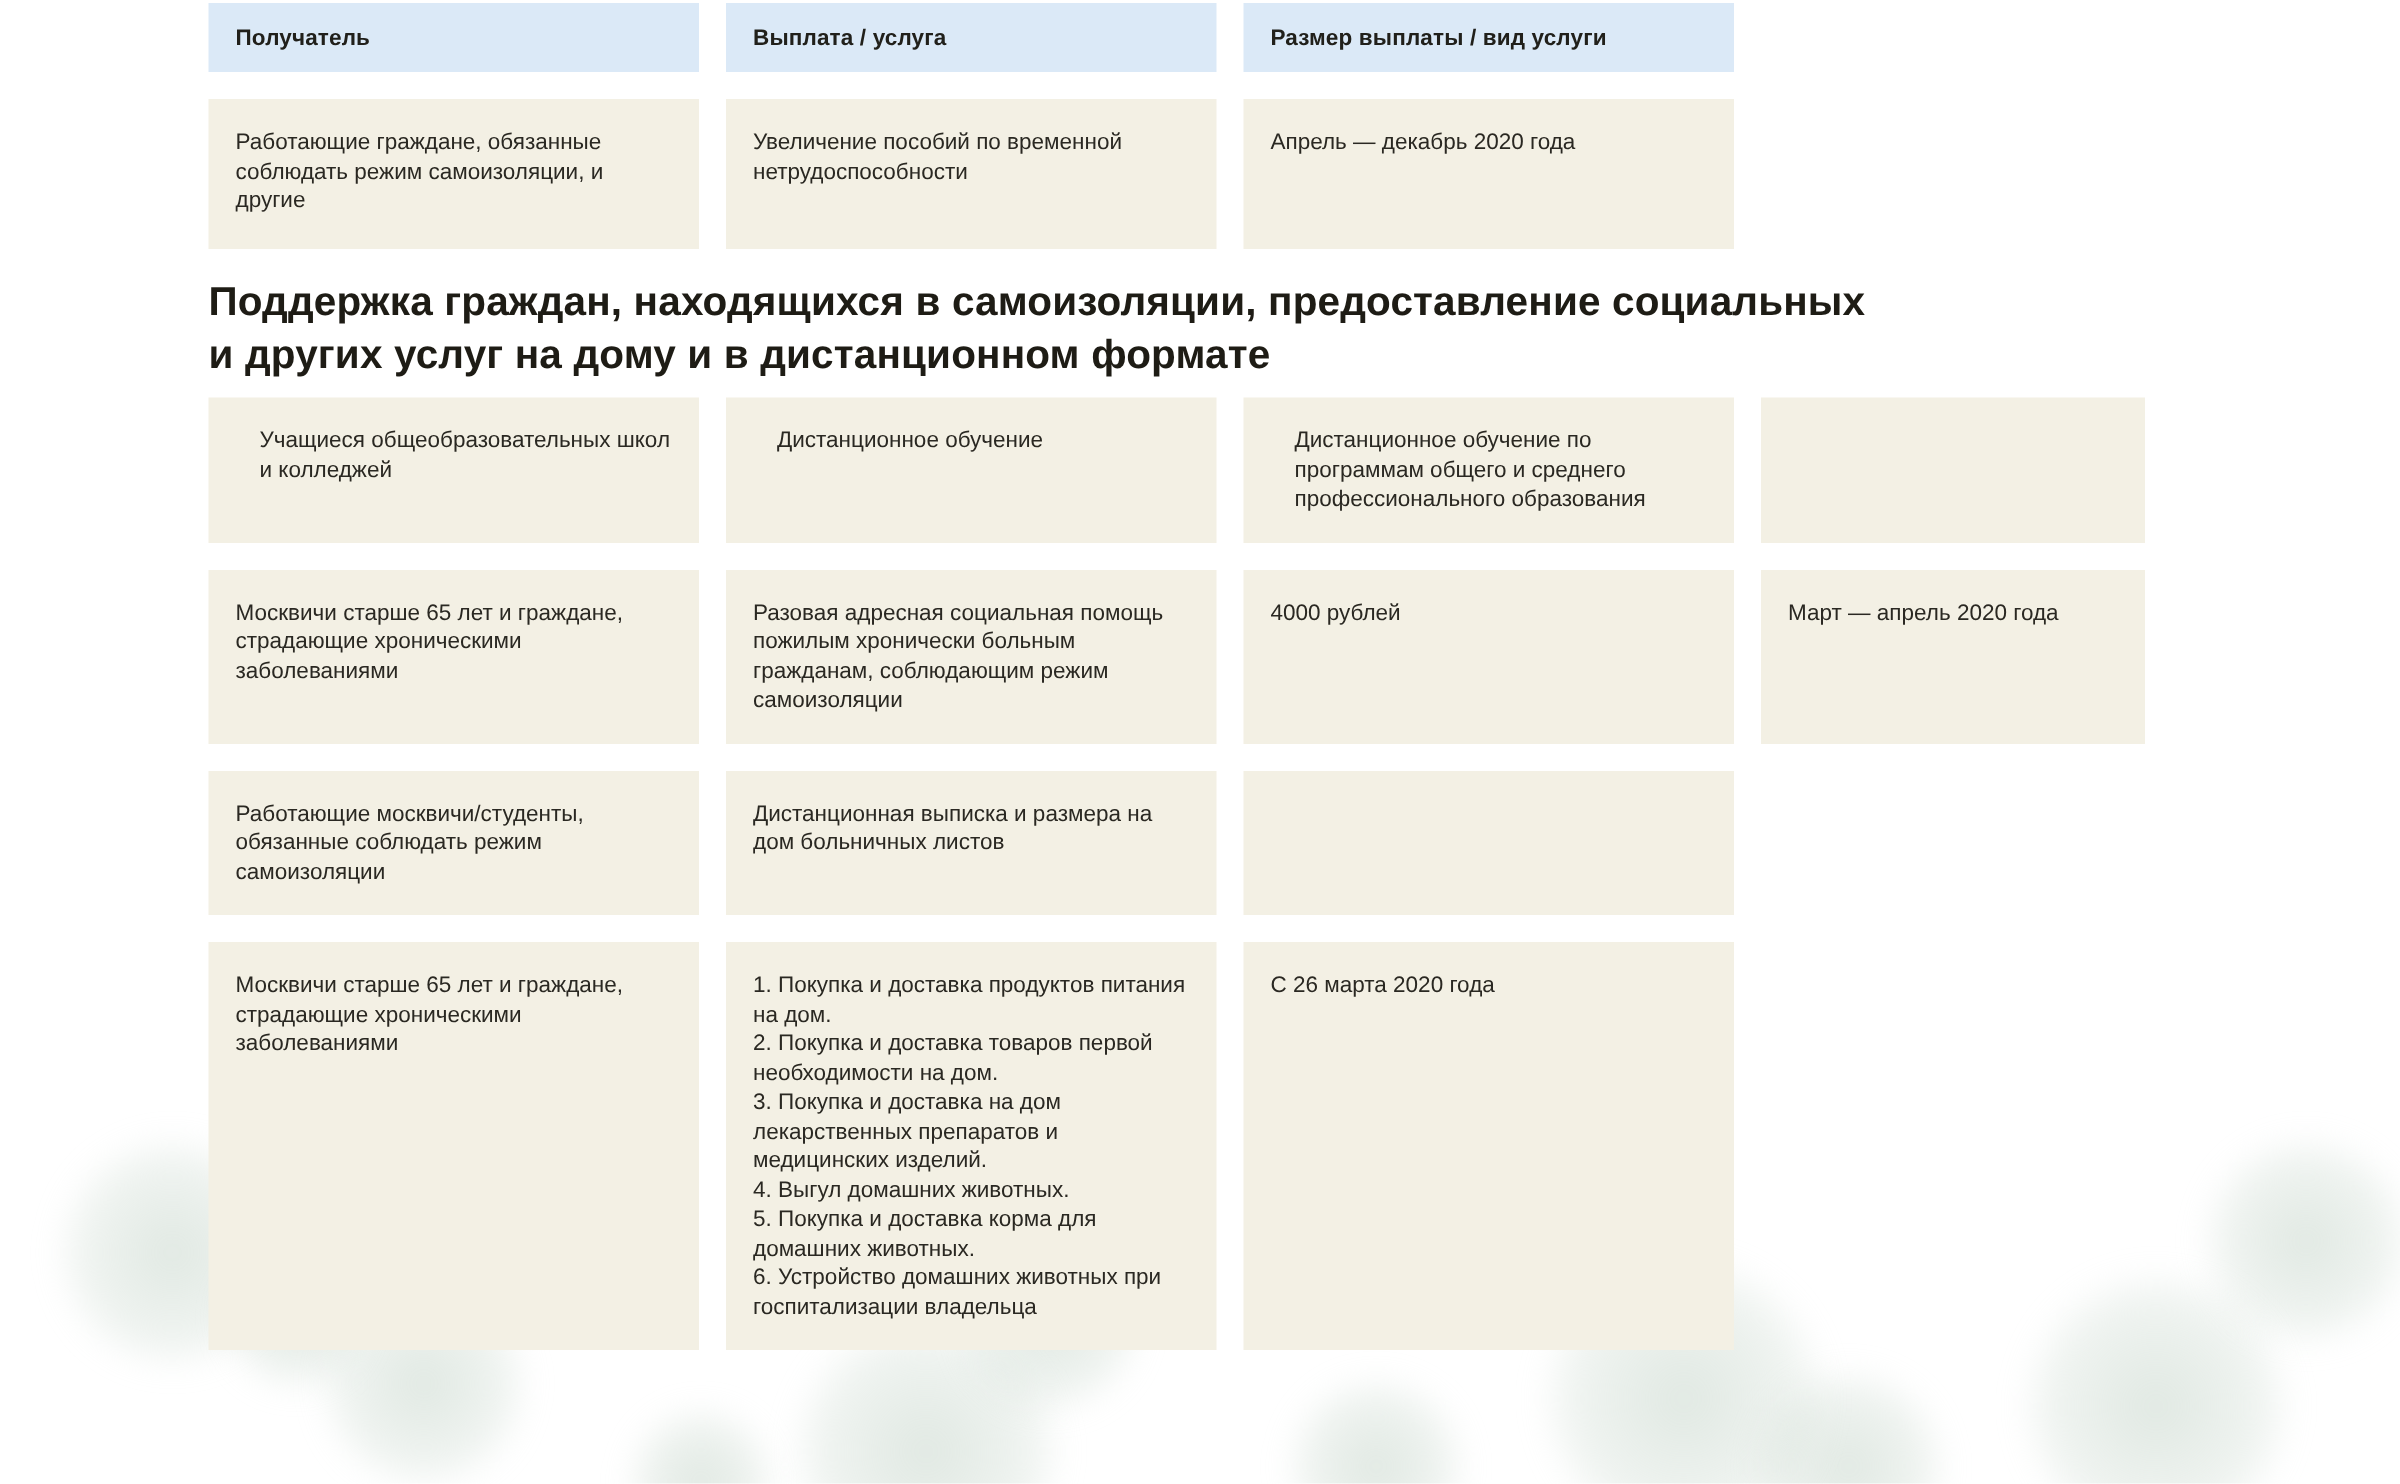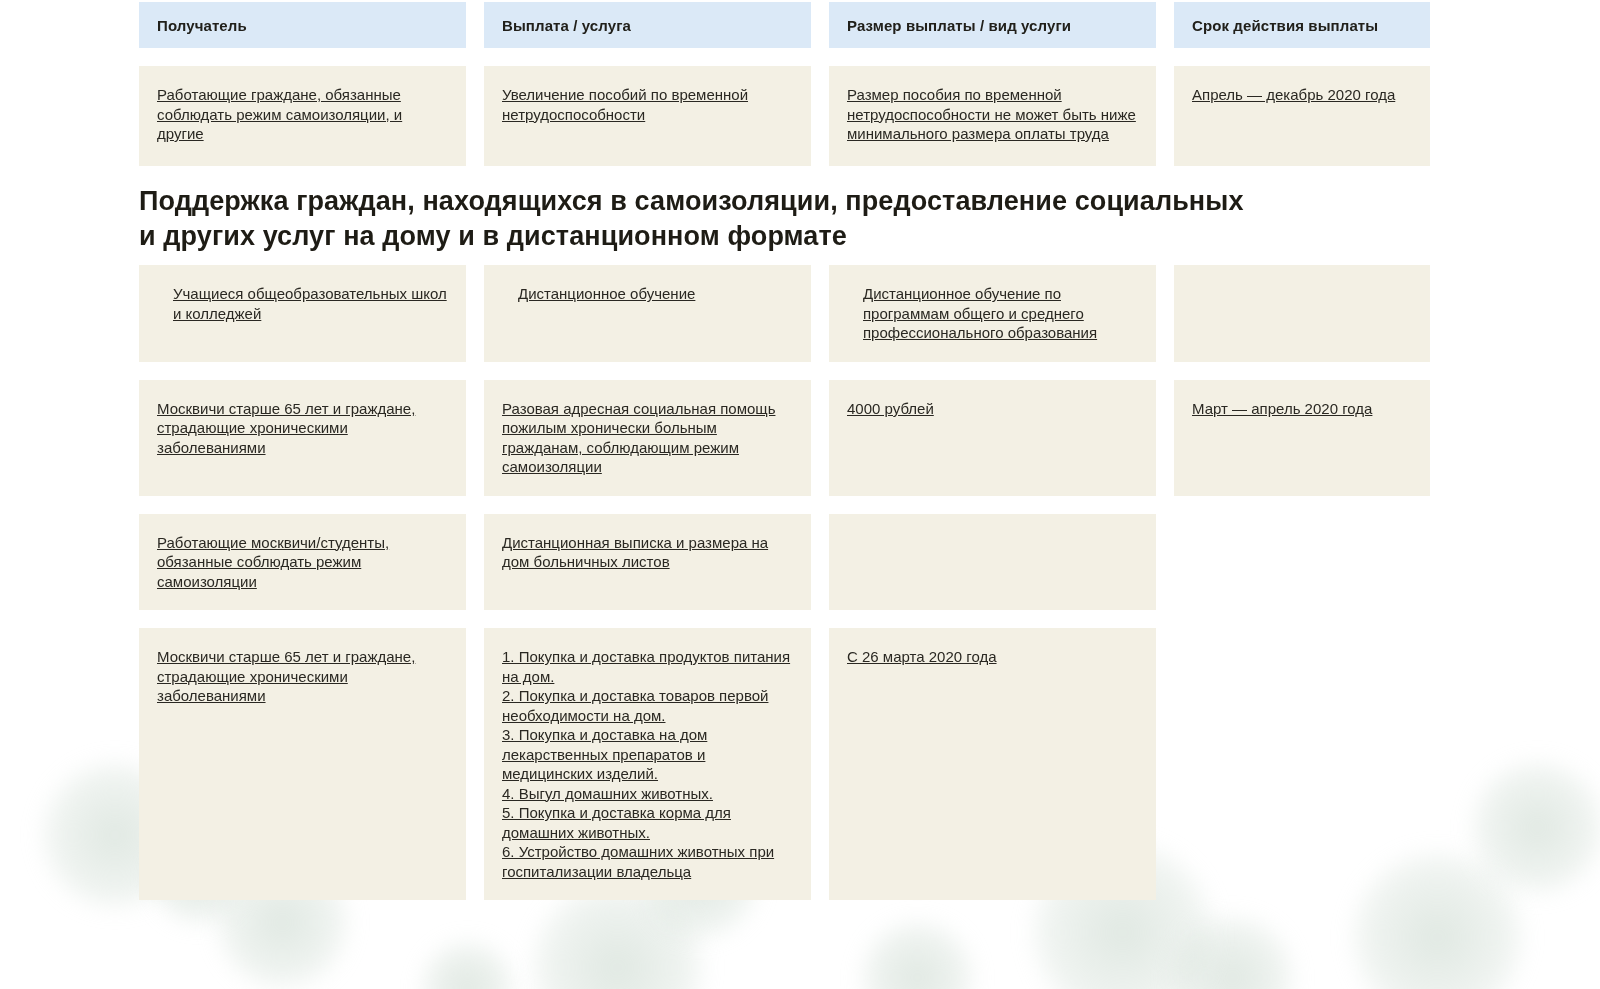--- a/index.html
+++ b/index.html
@@ -55,21 +55,20 @@
     letter-spacing: 0.1px;
   }
   .cell {
     background: #f3f0e4;
     padding: 19px 18px;
     box-sizing: border-box;
     font-size: 15px;
     line-height: 1.3;
     color: #2a2822;
     white-space: pre-line;
-    text-decoration: underline;
   }
   .r1 .cell { min-height: 100px; }
   .r2 .cell { min-height: 82px; padding-left: 34px; }
   .r3 .cell { min-height: 104px; }
   .r4 .cell { min-height: 84px; }
   .r5 .cell { min-height: 263px; }
   .section-heading {
     margin: 17px 0 12px 0;
     font-size: 27px;
     line-height: 1.28;
@@ -98,27 +97,25 @@
     <span class="blob" style="left:1470px;top:760px; width:135px; height:135px;"></span>
     <span class="blob" style="left:980px; top:760px; width:100px; height:100px;"></span>
   </div>
 
   <div class="sheet">
 
     <div class="row">
       <div class="hcell">Получатель</div>
       <div class="hcell">Выплата / услуга</div>
       <div class="hcell">Размер выплаты /  вид услуги</div>
-      <div class="hcell">Срок действия выплаты</div>
     </div>
 
     <div class="row r1">
       <div class="cell">Работающие граждане, обязанные соблюдать режим самоизоляции, и другие</div>
       <div class="cell">Увеличение пособий по временной нетрудоспособности</div>
-      <div class="cell">Размер пособия по временной нетрудоспособности не может быть ниже минимального размера оплаты труда</div>
       <div class="cell">Апрель — декабрь 2020 года</div>
     </div>
 
     <h2 class="section-heading">Поддержка граждан, находящихся в самоизоляции, предоставление социальных
 и других услуг на дому и в дистанционном формате</h2>
 
     <div class="row r2">
       <div class="cell">Учащиеся общеобразовательных школ и колледжей</div>
       <div class="cell">Дистанционное обучение</div>
       <div class="cell">Дистанционное обучение по программам общего и среднего профессионального образования</div>

